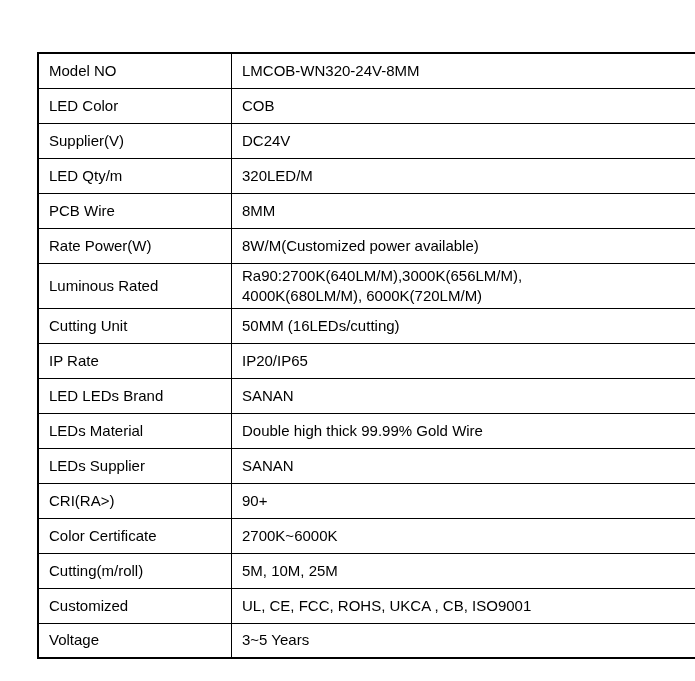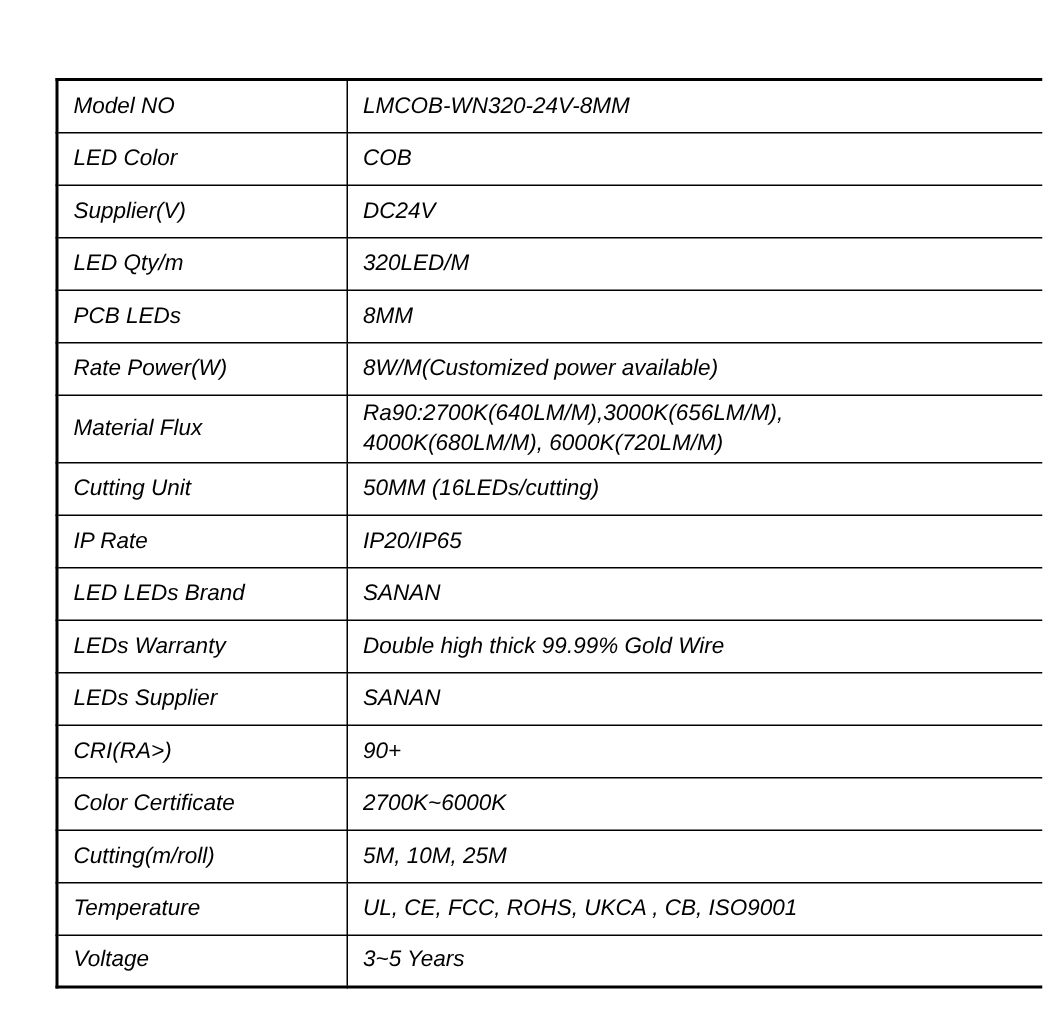--- a/index.html
+++ b/index.html
@@ -26,21 +26,20 @@
     font-size: 15px;
     color: #000000;
   }
   table.spec-table td {
     border: 1px solid #000000;
     vertical-align: middle;
     padding: 2px 10px;
     line-height: 20px;
     overflow: hidden;
     white-space: pre-line;
-    font-style: italic;
   }
   table.spec-table tr {
     height: 35px;
   }
   td.label-cell {
     width: 172px;
   }
   td.value-cell {
     width: 451px;
   }
@@ -61,66 +60,66 @@
         </tr>
         <tr>
           <td class="label-cell">Supplier(V)</td>
           <td class="value-cell">DC24V</td>
         </tr>
         <tr>
           <td class="label-cell">LED Qty/m</td>
           <td class="value-cell">320LED/M</td>
         </tr>
         <tr>
-          <td class="label-cell">PCB LEDs</td>
+          <td class="label-cell">PCB Wire</td>
           <td class="value-cell">8MM</td>
         </tr>
         <tr>
           <td class="label-cell">Rate Power(W)</td>
           <td class="value-cell">8W/M(Customized power available)</td>
         </tr>
         <tr>
-          <td class="label-cell">Material Flux</td>
+          <td class="label-cell">Luminous Rated</td>
           <td class="value-cell">Ra90:2700K(640LM/M),3000K(656LM/M),
 4000K(680LM/M), 6000K(720LM/M)</td>
         </tr>
         <tr>
           <td class="label-cell">Cutting Unit</td>
           <td class="value-cell">50MM (16LEDs/cutting)</td>
         </tr>
         <tr>
           <td class="label-cell">IP Rate</td>
           <td class="value-cell">IP20/IP65</td>
         </tr>
         <tr>
           <td class="label-cell">LED LEDs Brand</td>
           <td class="value-cell">SANAN</td>
         </tr>
         <tr>
-          <td class="label-cell">LEDs Warranty</td>
+          <td class="label-cell">LEDs Material</td>
           <td class="value-cell">Double high thick 99.99% Gold Wire</td>
         </tr>
         <tr>
           <td class="label-cell">LEDs Supplier</td>
           <td class="value-cell">SANAN</td>
         </tr>
         <tr>
           <td class="label-cell">CRI(RA&gt;)</td>
           <td class="value-cell">90+</td>
         </tr>
         <tr>
           <td class="label-cell">Color Certificate</td>
           <td class="value-cell">2700K~6000K</td>
         </tr>
         <tr>
           <td class="label-cell">Cutting(m/roll)</td>
           <td class="value-cell">5M, 10M, 25M</td>
         </tr>
         <tr>
-          <td class="label-cell">Temperature</td>
+          <td class="label-cell">Customized</td>
           <td class="value-cell">UL, CE, FCC, ROHS, UKCA , CB, ISO9001</td>
         </tr>
         <tr>
           <td class="label-cell">Voltage</td>
           <td class="value-cell">3~5 Years</td>
         </tr>
       </tbody>
   </table>
 </div>
 

